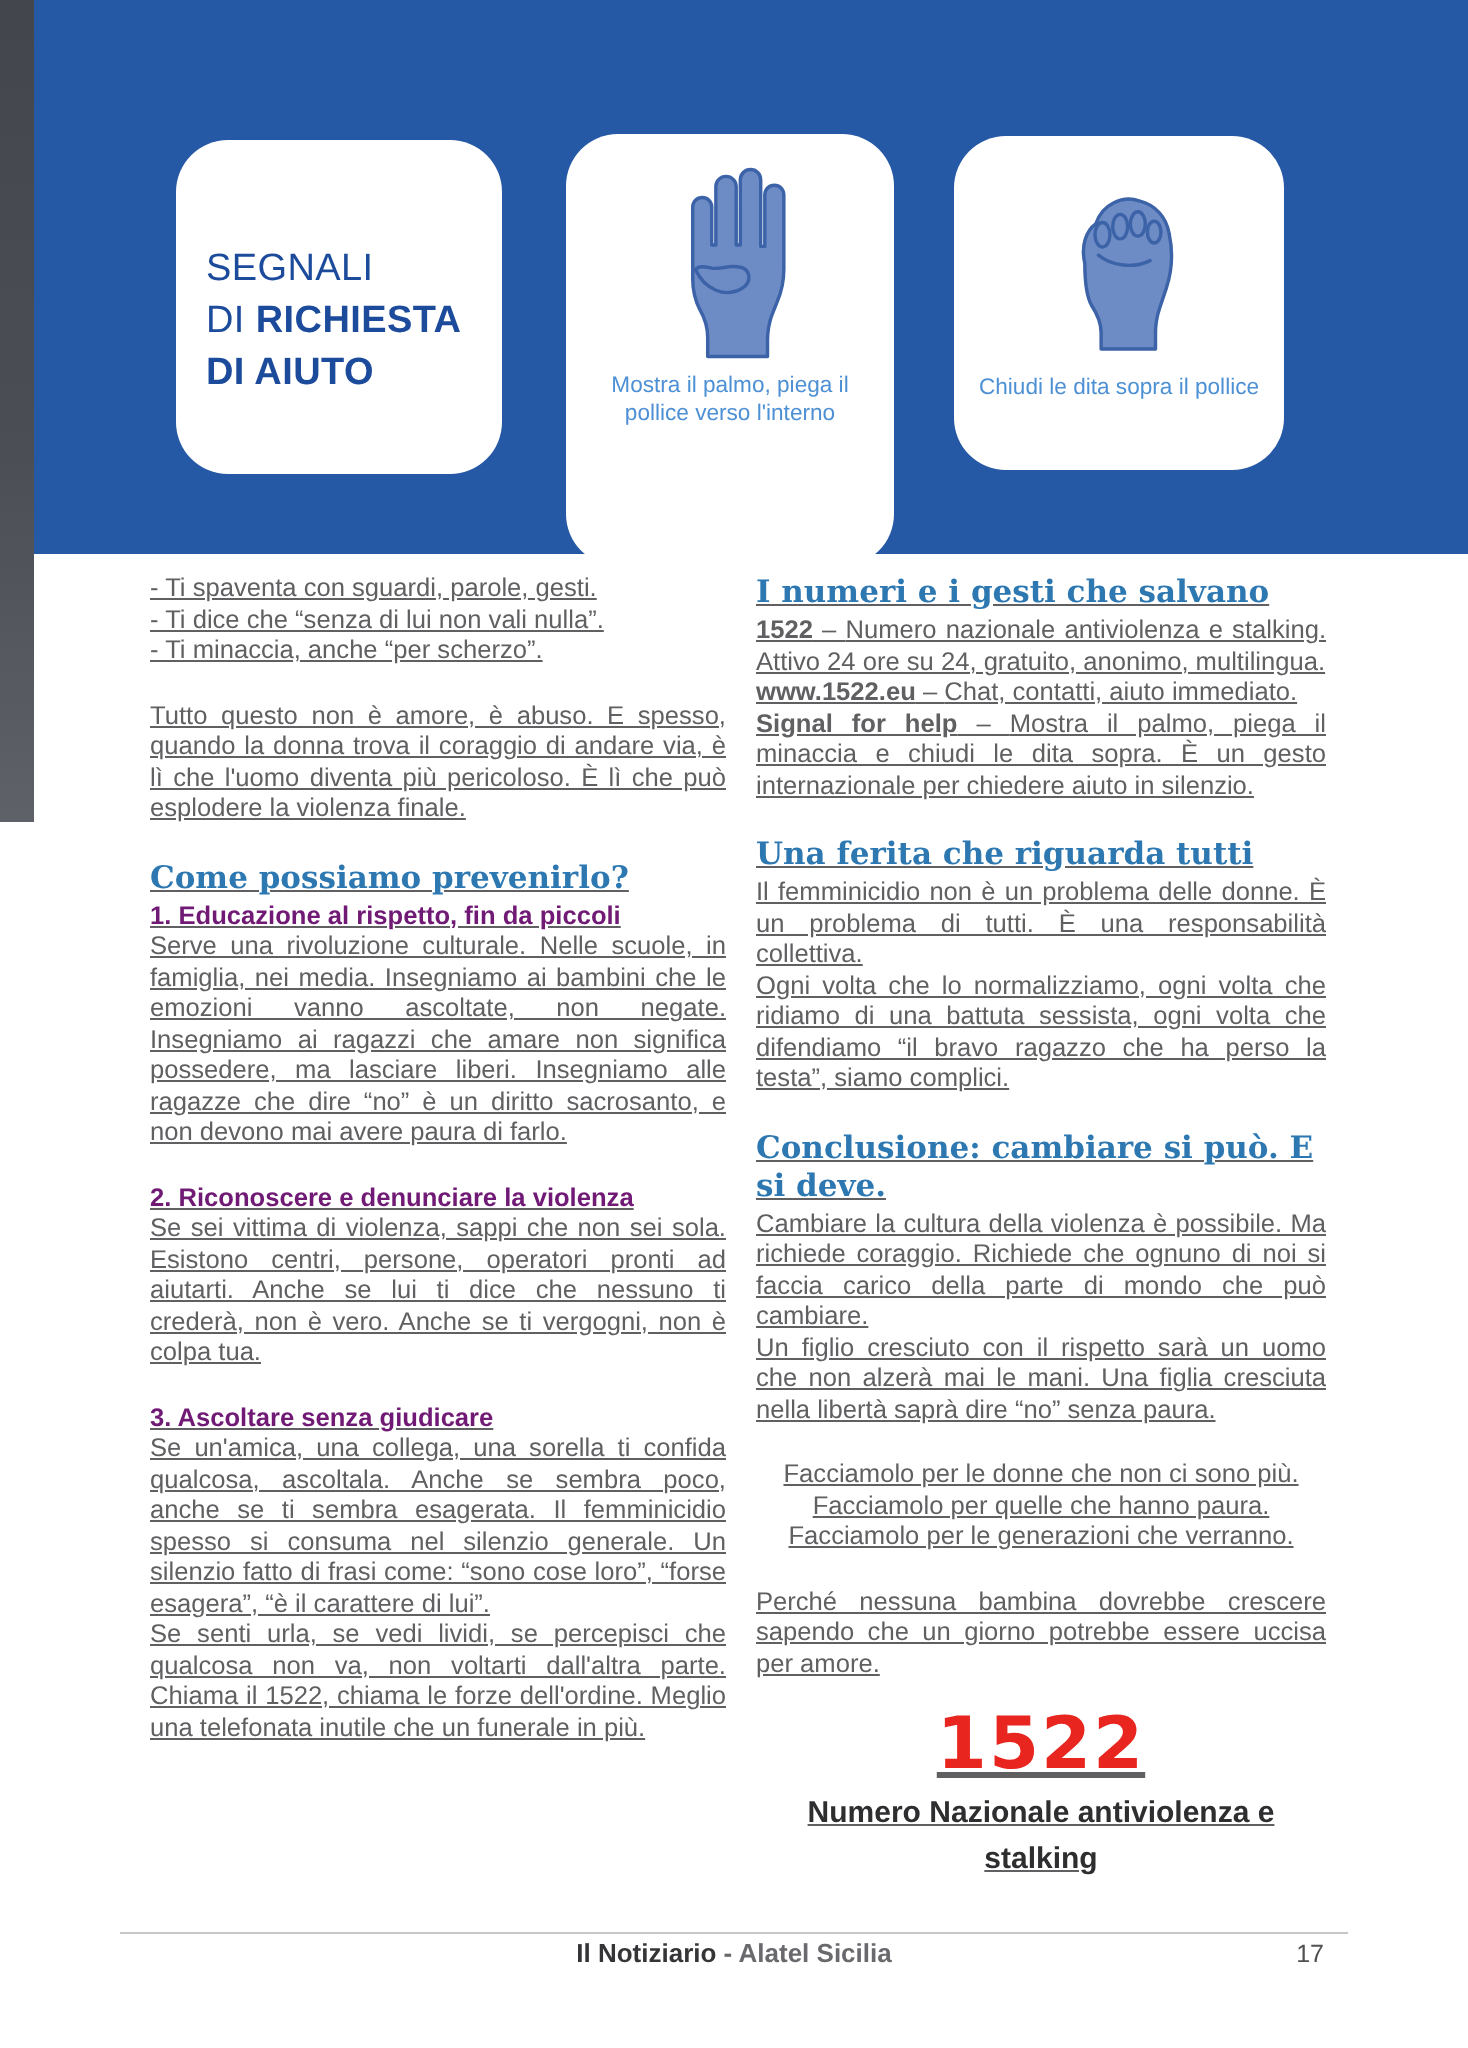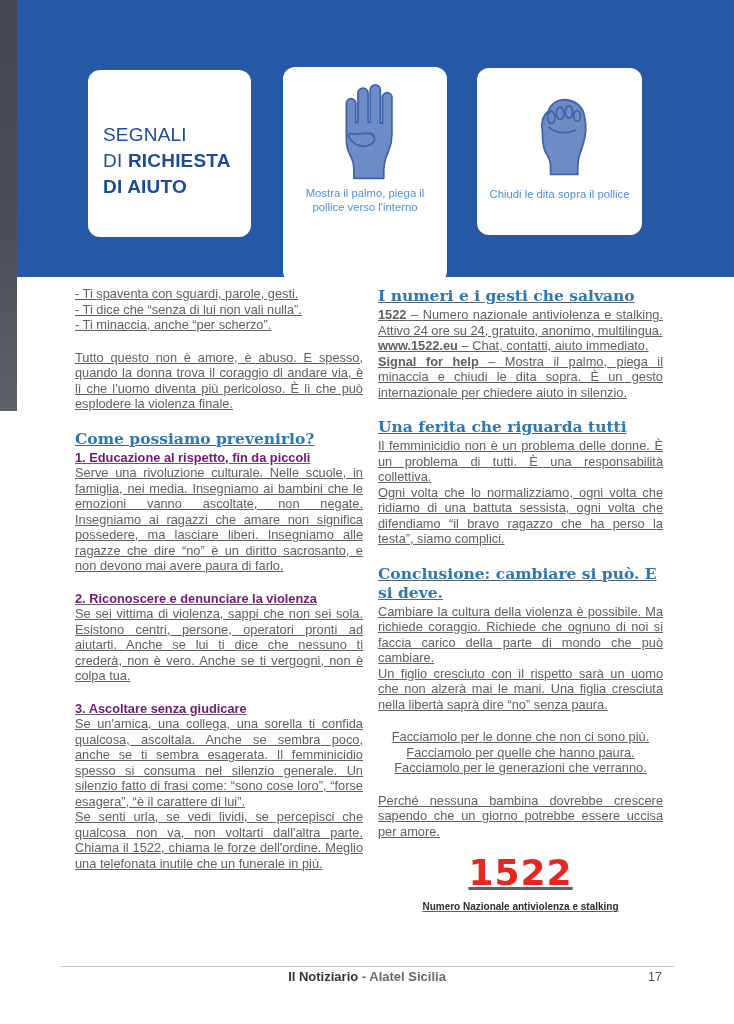--- a/index.html
+++ b/index.html
@@ -12,21 +12,21 @@
   .side-strip {
     position:absolute; left:0; top:0; width:17px; height:411px;
     background:linear-gradient(180deg,#43464c 0%,#4b4e54 55%,#5e6268 100%);
   }
   
   .hero {
     position:absolute; left:17px; top:0; width:717px; height:277px;
     background:#2558a5;
   }
   .card {
-    position:absolute; background:#ffffff; border-radius:12px;
+    position:absolute; background:#ffffff; border-radius:26px;
   }
   .card-title {
     left:71px; top:70px; width:163px; height:167px;
     padding:52px 10px 0 15px;
   }
   .card-title .t {
     font-size:19px; line-height:26px; color:#1c4b9c; letter-spacing:.2px;
   }
   .card-title b { font-weight:bold; }
   .card-hand { display:flex; flex-direction:column; align-items:center; padding-top:10px; }
@@ -50,21 +50,21 @@
   .h-blue.first { margin-top:0; }
   .subhead { font-weight:bold; color:#701a75; }
   .refrain div { text-align:center; }
   .big-number {
     margin-top:14px; text-align:center; font-weight:bold;
     font-family:"DejaVu Sans", sans-serif;
     font-size:36px; line-height:40px; letter-spacing:1px; color:#e8251f;
   }
   .big-caption {
     margin-top:2px; text-align:center; font-weight:bold;
-    color:#2e2e30; font-size:10px; line-height:23px;
+    color:#2e2e30; font-size:15px; line-height:23px;
   }
   
   .footer-rule { position:absolute; left:60px; top:966px; width:614px; height:1px; background:#c7c7c7; }
   .footer {
     position:absolute; left:0; top:969px; width:734px; text-align:center;
     font-size:13px; line-height:16px; color:#6a6a6e;font-weight:bold;
   }
   .footer b { color:#353538; }
   .pageno {
     position:absolute; right:72px; top:970px;

